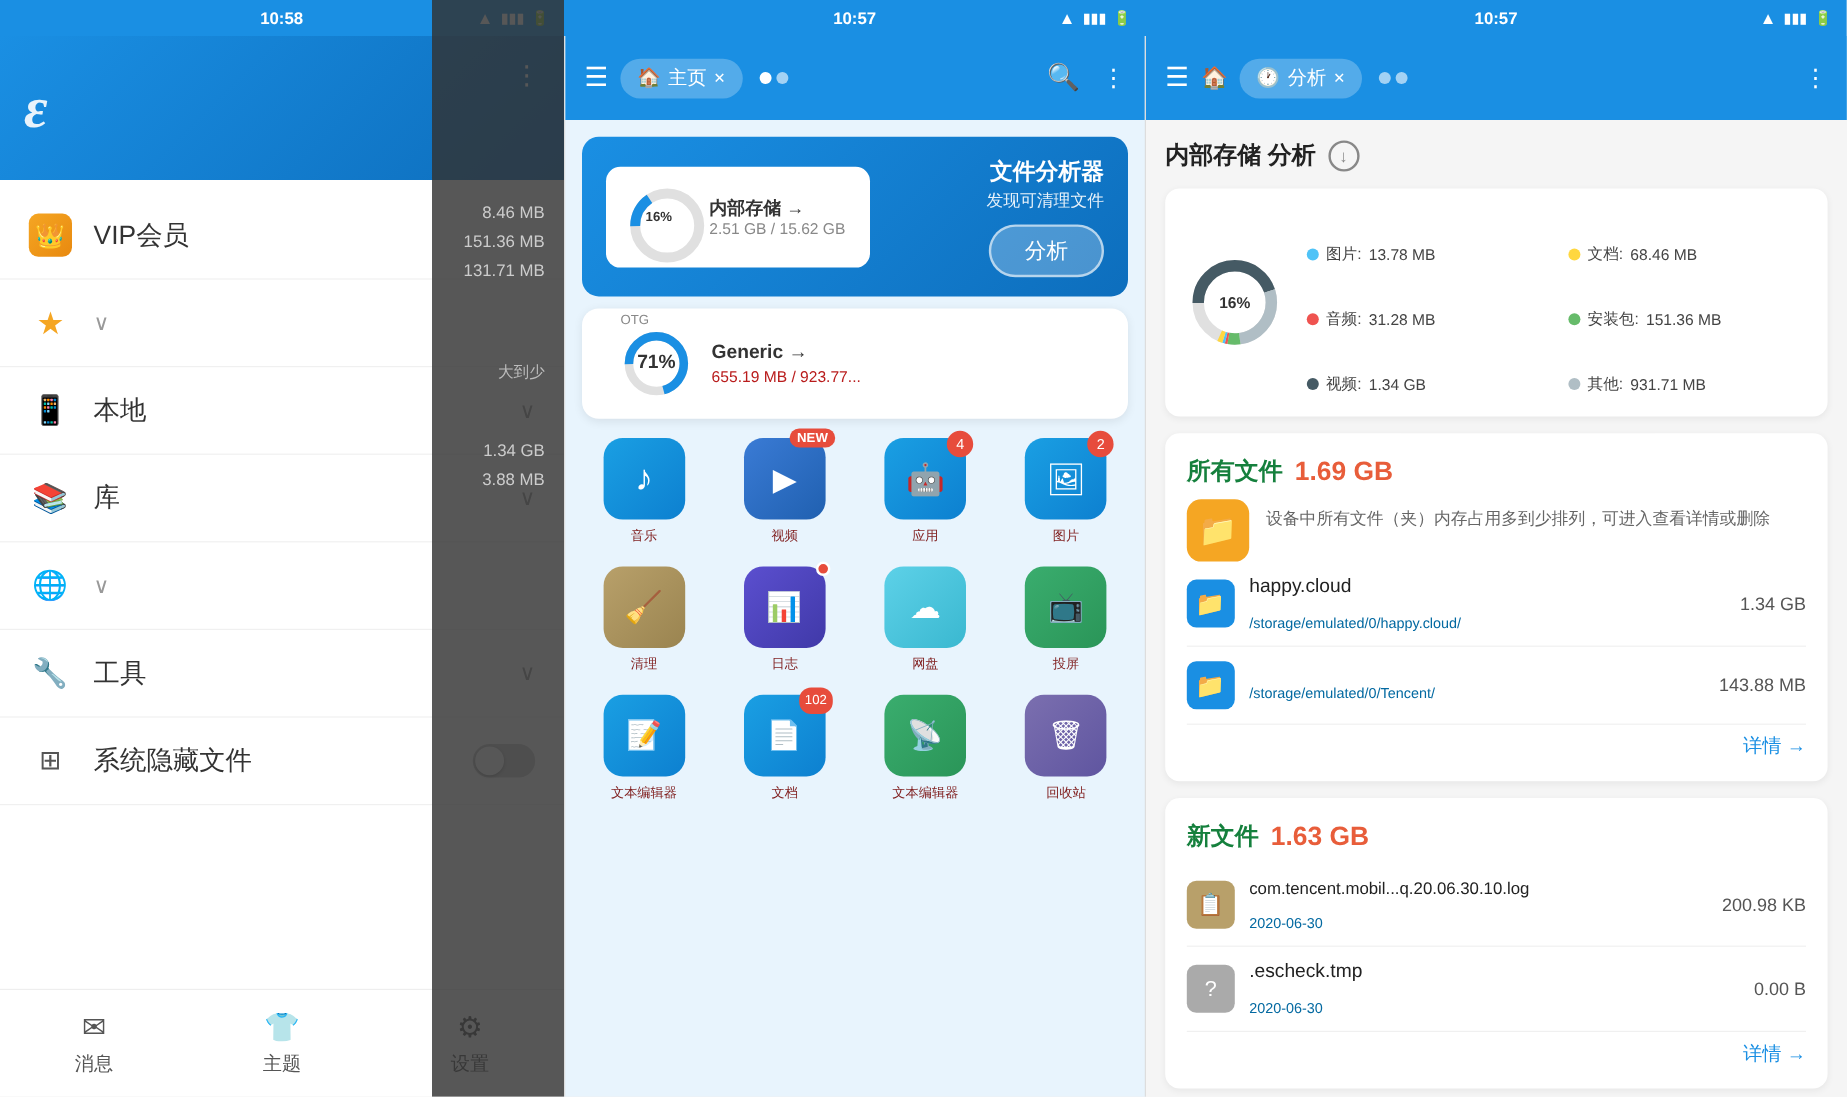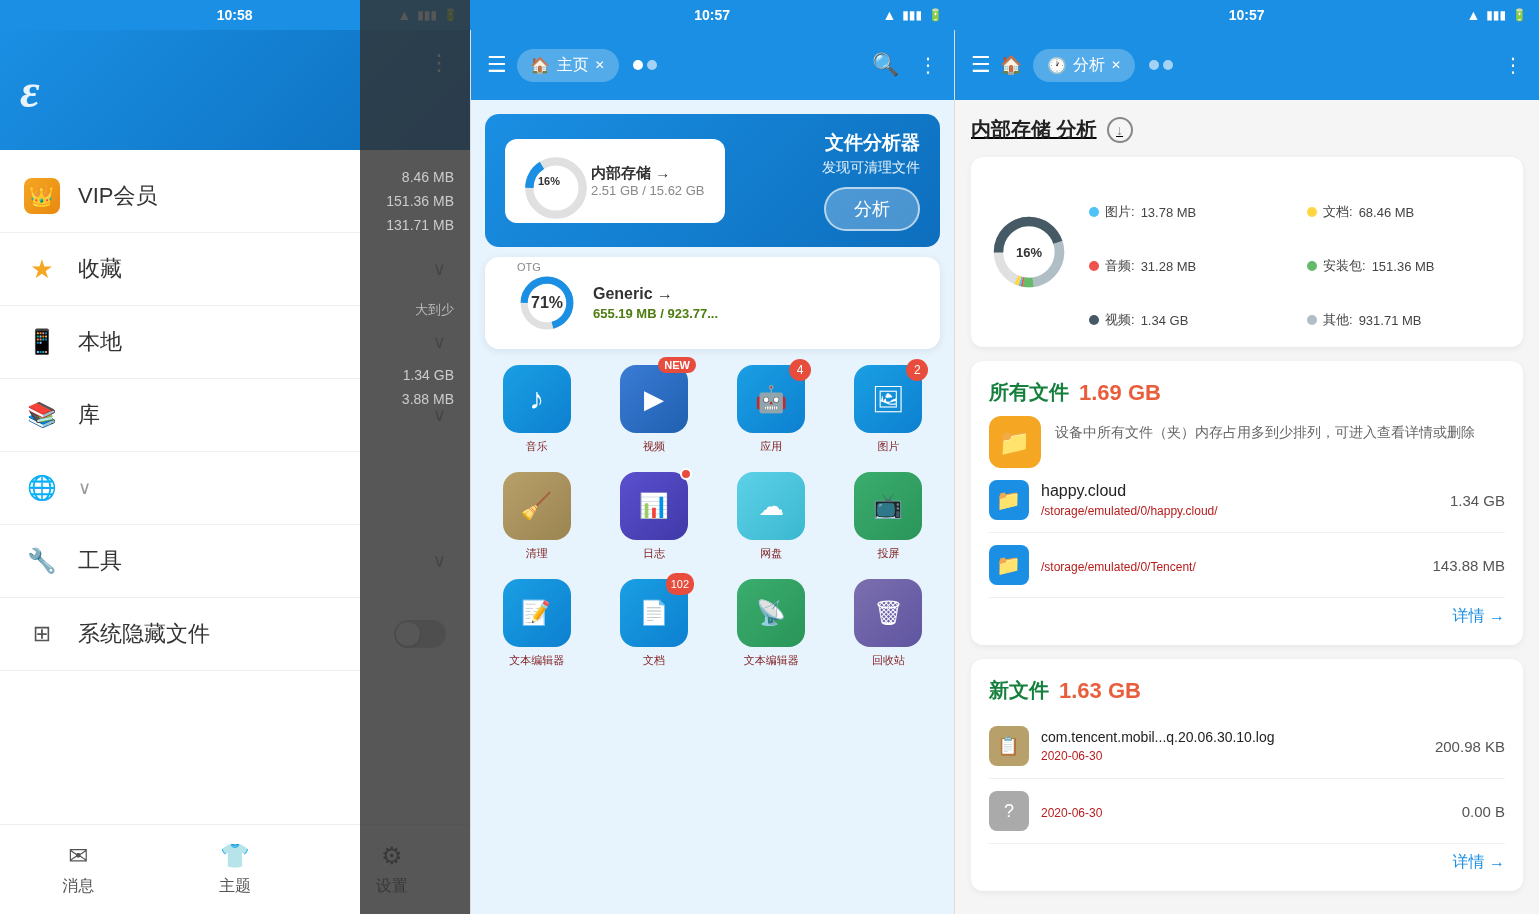--- a/index.html
+++ b/index.html
@@ -385,22 +385,22 @@
       flex-shrink: 0;
     }
     .file-info { flex: 1; }
     .file-name {
       font-size: 16px;
       color: #222;
       font-weight: 500;
     }
     .file-path {
       font-size: 12px;
-      color: #b91c1c;
-      margin-top: 4px;
+      color: #0369a1;
+      margin-top: 14px;
     }
     .file-size {
       font-size: 15px;
       color: #555;
       font-weight: 500;
     }
     .detail-link {
       color: #1a8fe3;
       font-size: 16px;
       text-align: right;
@@ -541,21 +541,20 @@
         <div class="sidebar-item-icon">
           <div class="sidebar-vip-icon">👑</div>
         </div>
         <span class="sidebar-item-label">VIP会员</span>
       </div>
 
       <div class="sidebar-item">
         <div class="sidebar-item-icon">
           <span style="font-size:26px;color:#f5a623;">★</span>
         </div>
-        <span class="sidebar-item-label">收藏</span>
         <span class="sidebar-item-arrow">∨</span>
       </div>
 
       <div class="sidebar-item">
         <div class="sidebar-item-icon">
           <span style="font-size:24px;color:#555;">📱</span>
         </div>
         <span class="sidebar-item-label">本地</span>
         <span class="sidebar-item-arrow">∨</span>
       </div>
@@ -693,21 +692,21 @@
               <circle cx="21" cy="21" r="16" fill="none" stroke="#1a8fe3" stroke-width="5" stroke-dasharray="71 29" stroke-dashoffset="25" transform="rotate(-90 21 21)"></circle>
             </svg>
             <span style="position:absolute; top:50%; left:50%; transform:translate(-50%,-50%); font-size:16px; font-weight:bold; color:#333;">71%</span>
           </div>
         </div>
         <div>
           <div style="font-size:16px; font-weight:600; color:#333;">
             <span>Generic</span>
             <span> →</span>
           </div>
-          <div style="font-size:13px; color:#4d7c0f; margin-top:3px;font-weight:bold;">
+          <div style="font-size:13px; color:#b91c1c; margin-top:3px;">
             <span>655.19 MB</span>
             <span> / </span>
             <span>923.77...</span>
           </div>
         </div>
       </div>
     </div>
 
     <div class="app-grid">
 
@@ -819,21 +818,21 @@
       <div style="display:flex; gap:4px; margin-left:4px;">
         <div style="width:10px; height:10px; border-radius:50%; background:rgba(255,255,255,0.6);"></div>
         <div style="width:10px; height:10px; border-radius:50%; background:rgba(255,255,255,0.6);"></div>
       </div>
       <div style="flex:1;"></div>
       <span style="color:#fff; font-size:20px; cursor:pointer;">⋮</span>
     </div>
 
     <div class="analysis-content">
 
-      <div class="internal-storage-header" style="padding:0;text-decoration:underline;">
+      <div class="internal-storage-header" style="padding:0;">
         <span class="internal-storage-title">内部存储 分析</span>
         <div class="circle-arrow">↓</div>
       </div>
 
       <div class="analysis-card">
         <div class="analysis-donut-row">
           <div style="position:relative; width:80px; height:80px; flex-shrink:0;">
             <svg viewBox="0 0 42 42" width="80" height="80">
               <circle cx="21" cy="21" r="16" fill="none" stroke="#e0e0e0" stroke-width="5"></circle>
 
@@ -925,20 +924,21 @@
           <div class="file-info">
             <div class="file-name" style="font-size:14px;">com.tencent.mobil...q.20.06.30.10.log</div>
             <div class="file-path">2020-06-30</div>
           </div>
           <span class="file-size">200.98 KB</span>
         </div>
 
         <div class="file-row">
           <div class="new-file-icon icon-unknown">?</div>
           <div class="file-info">
+            <div class="file-name">.escheck.tmp</div>
             <div class="file-path">2020-06-30</div>
           </div>
           <span class="file-size">0.00 B</span>
         </div>
         <div class="detail-link">详情 →</div>
       </div>
     </div>
   </div>
 </div>
 

